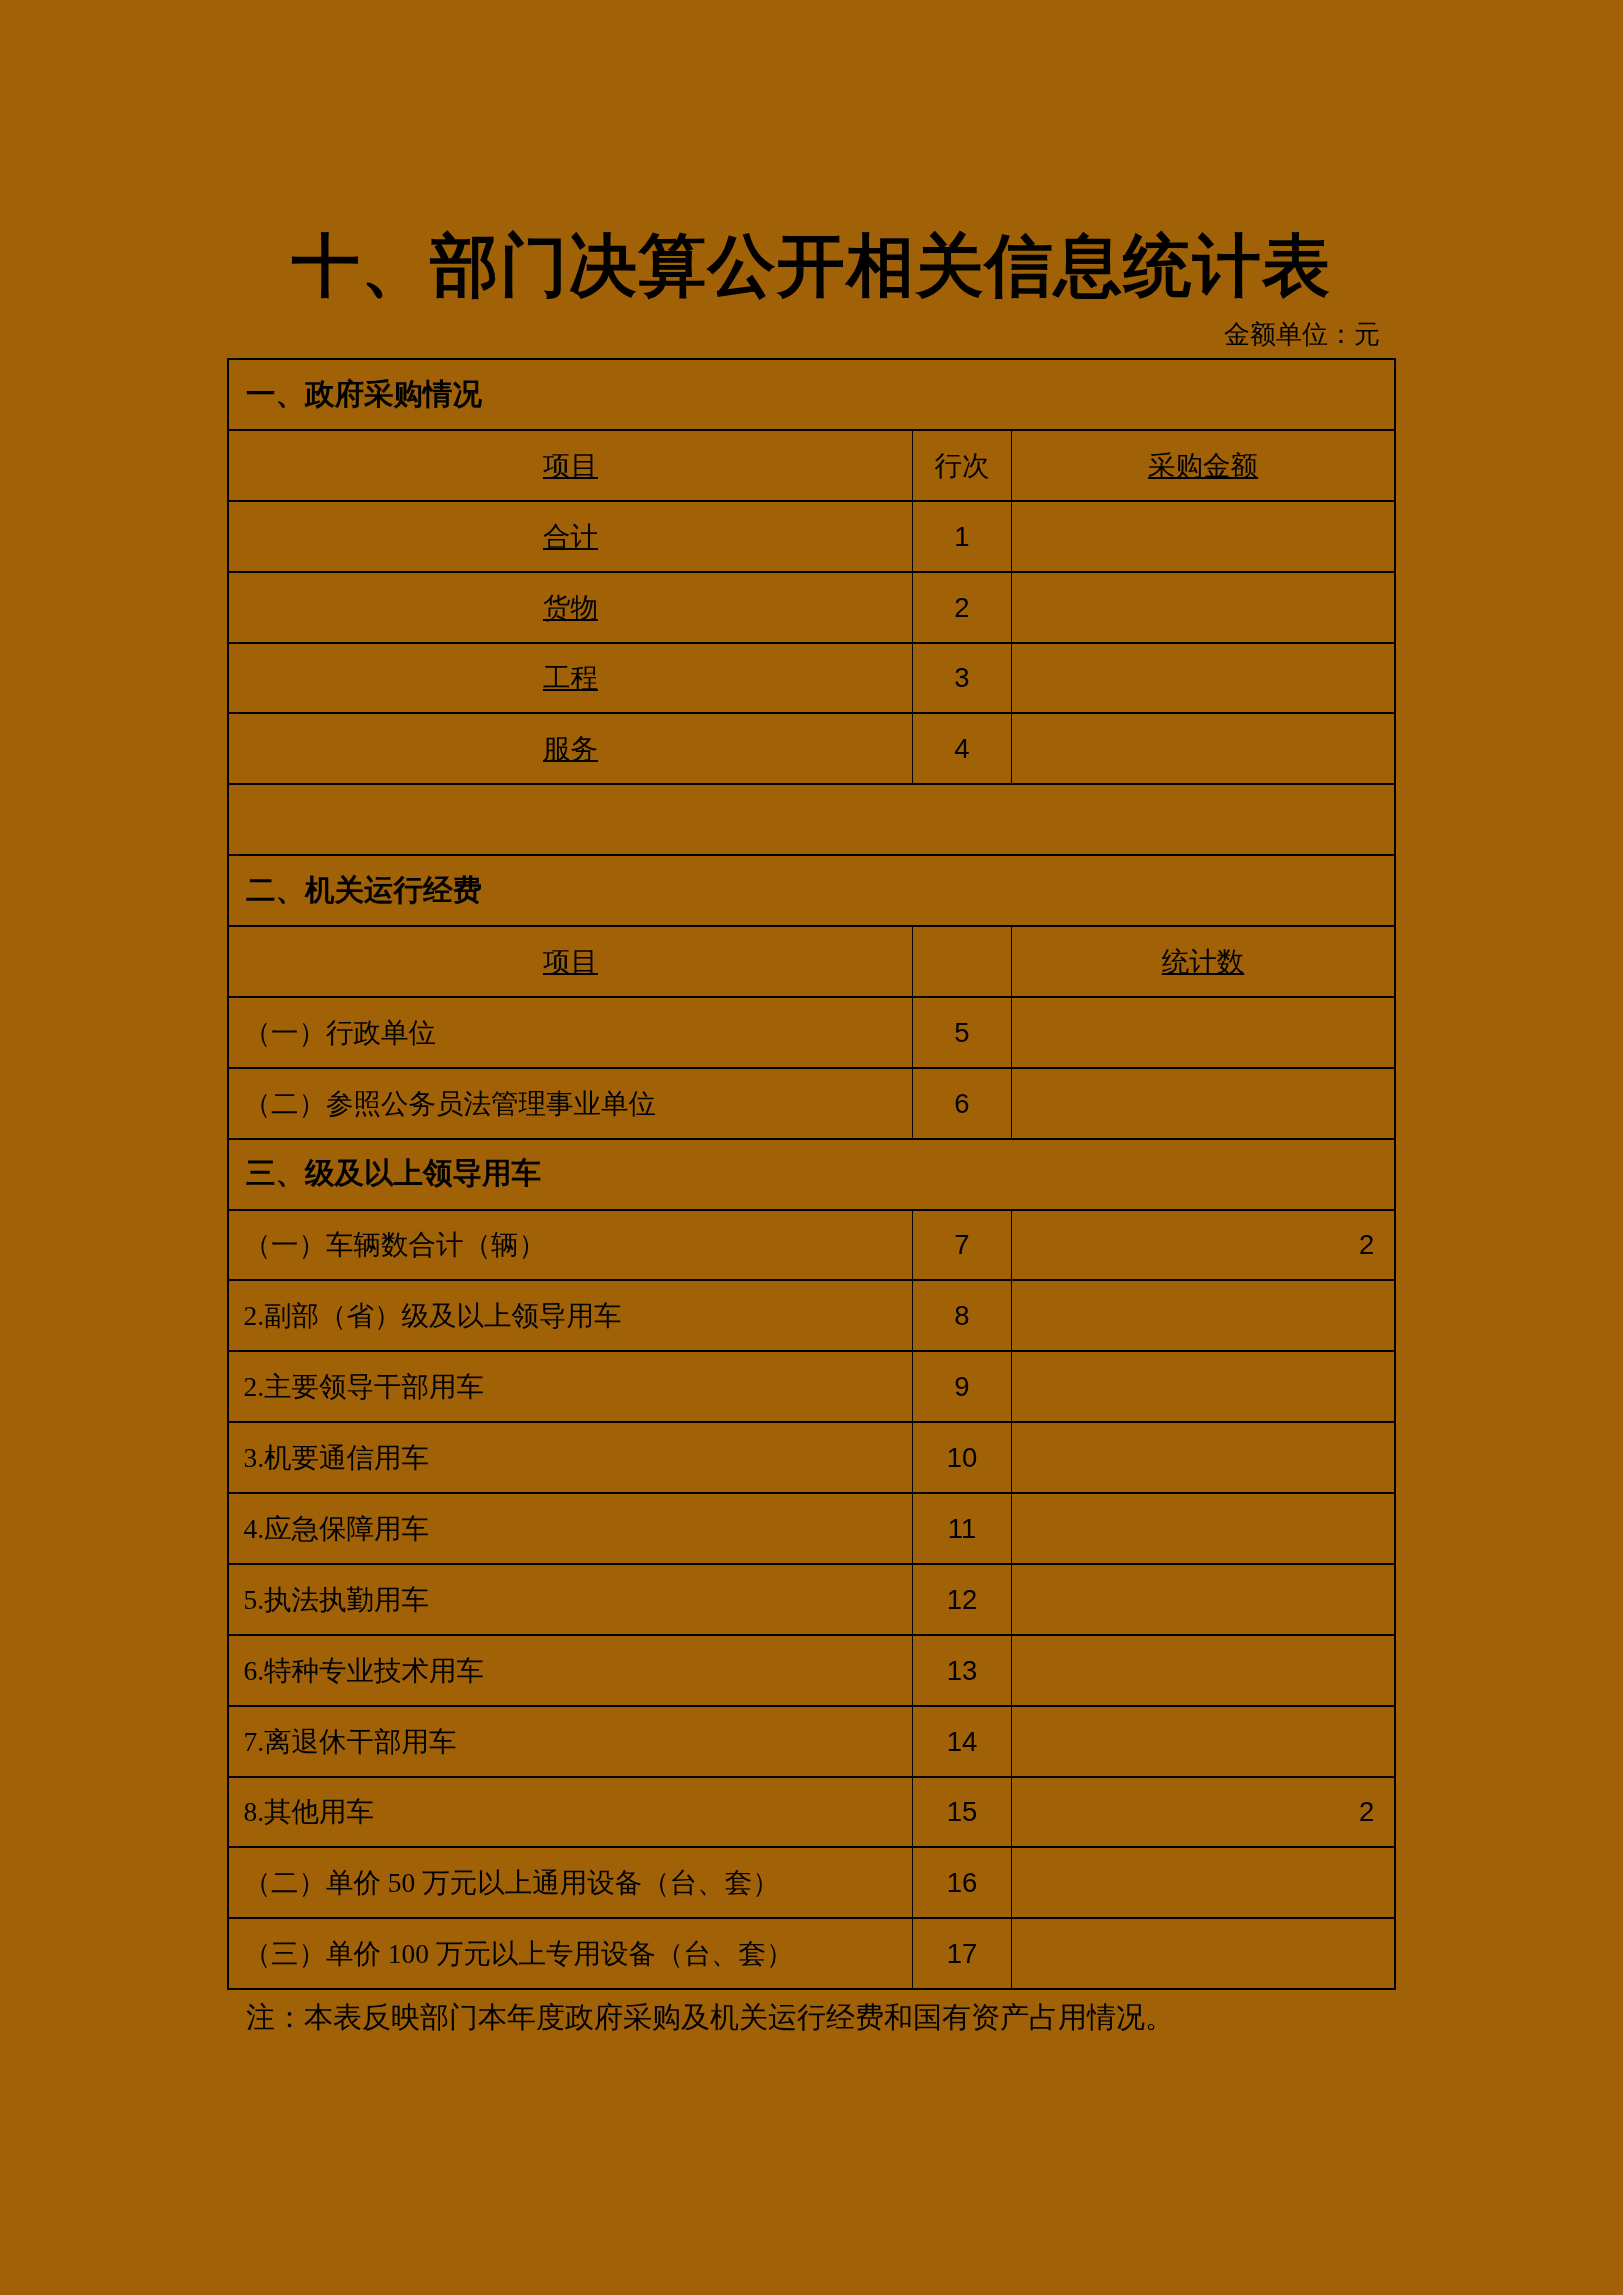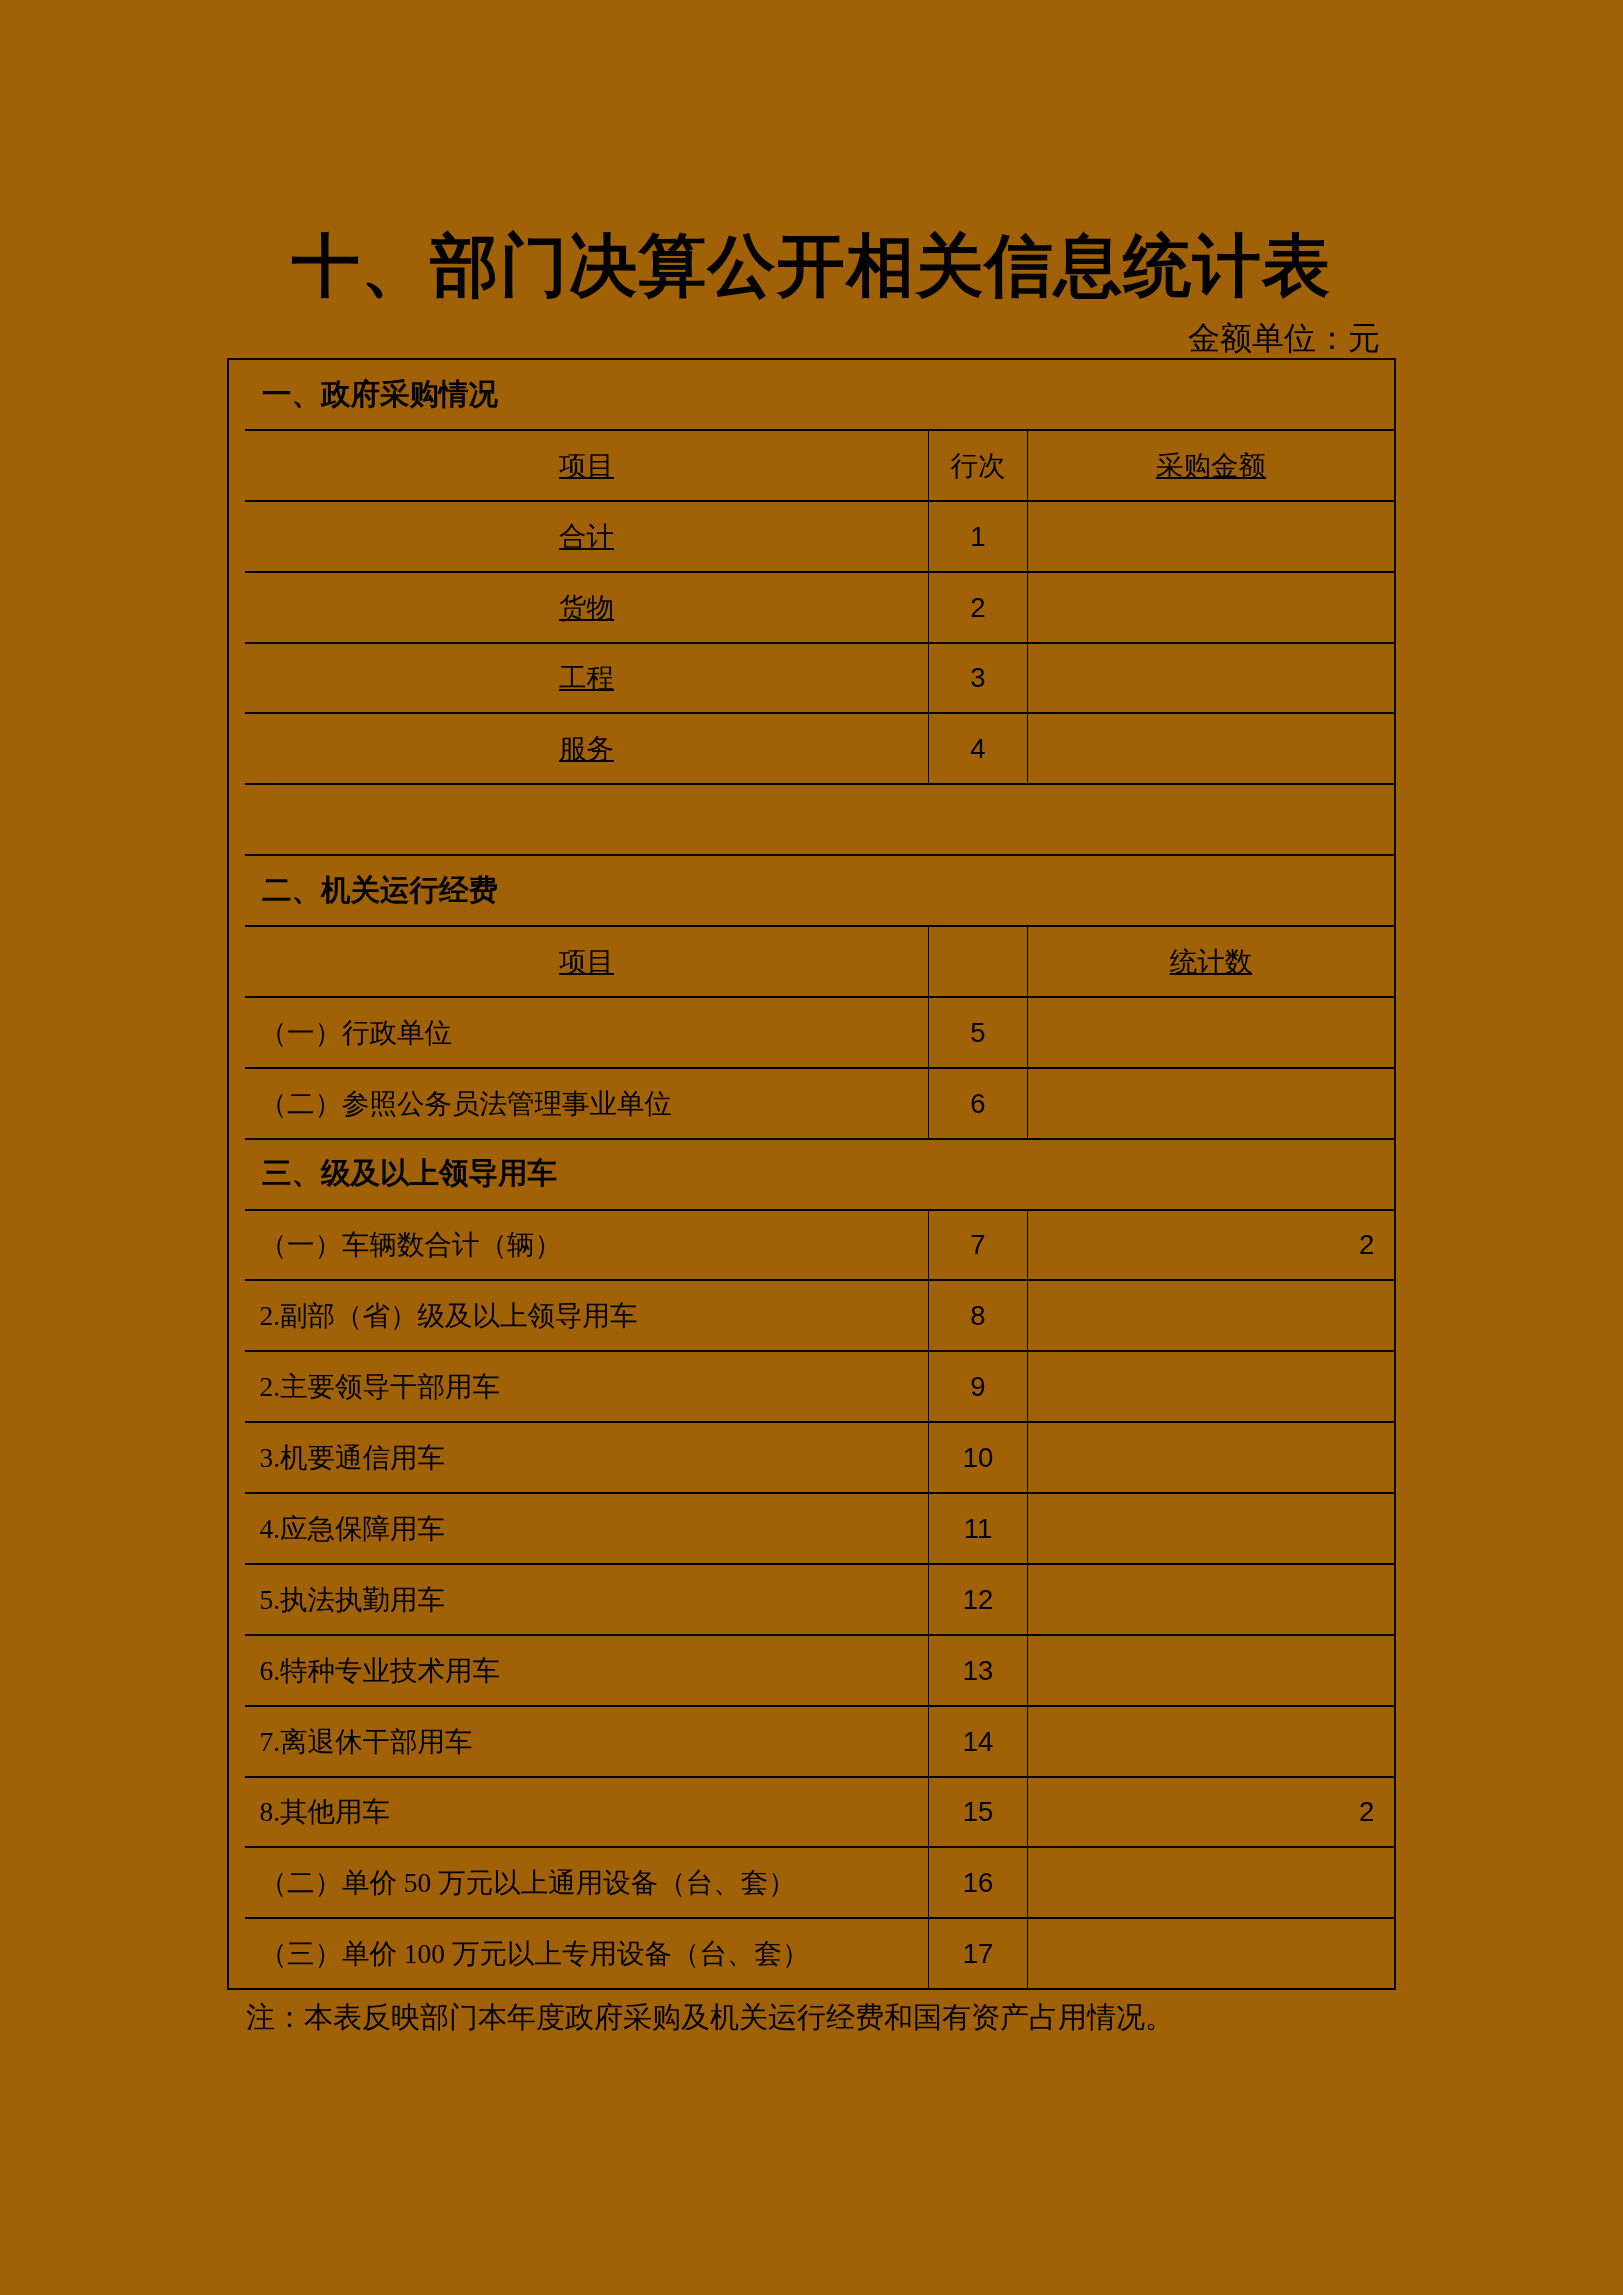--- a/index.html
+++ b/index.html
@@ -20,41 +20,40 @@
     text-align:center;
     font-size:68px;
     font-weight:bold;
     letter-spacing:1.3px;
     white-space:nowrap;
   }
   .unit-label {
     position:absolute;
     top:317px;
     right:243px;
-    font-size:32px;
+    font-size:26px;
     white-space:nowrap;
   }
   .stat-table {
     position:absolute;
     left:227px;
     top:358px;
     width:1169px;
     height:1632px;
     box-sizing:border-box;
     border:2px solid #000;
     display:flex;
     flex-direction:column;
   }
   .row {
     flex:1;
     display:flex;
     box-sizing:border-box;
     border-top:2px solid #000;
     min-height:0;
-    margin-left:16px;
   }
   .row:first-child { border-top:none; }
   .cell {
     box-sizing:border-box;
     display:flex;
     align-items:center;
     font-size:27.5px;
     line-height:1.2;
     overflow:hidden;
     white-space:nowrap;

